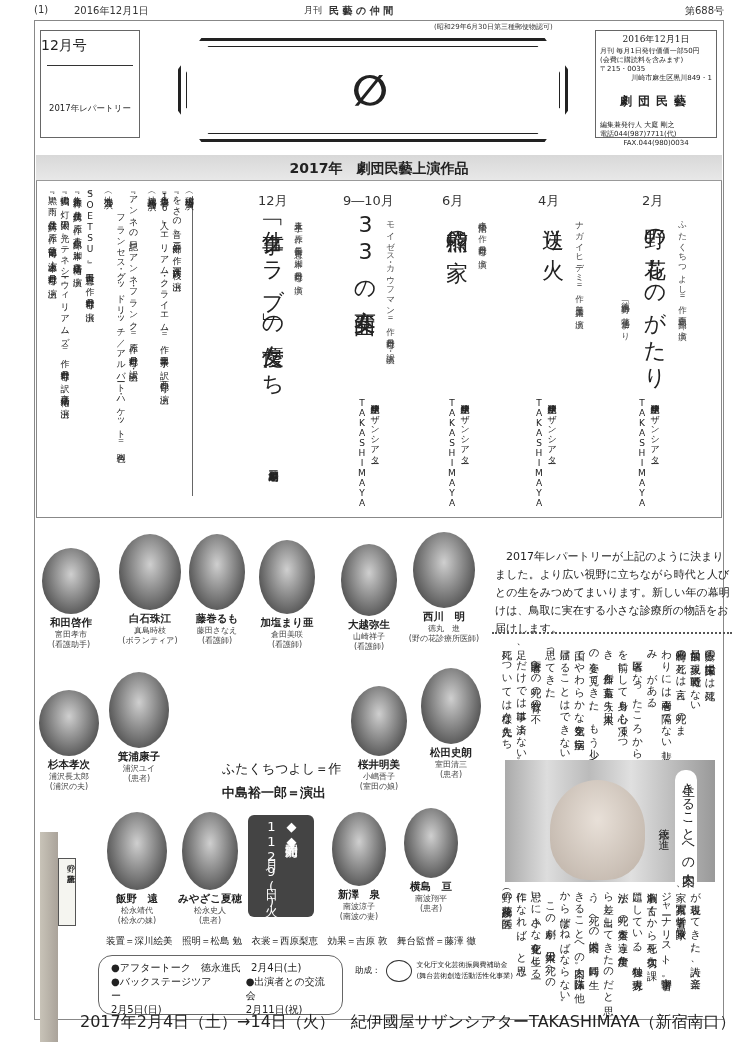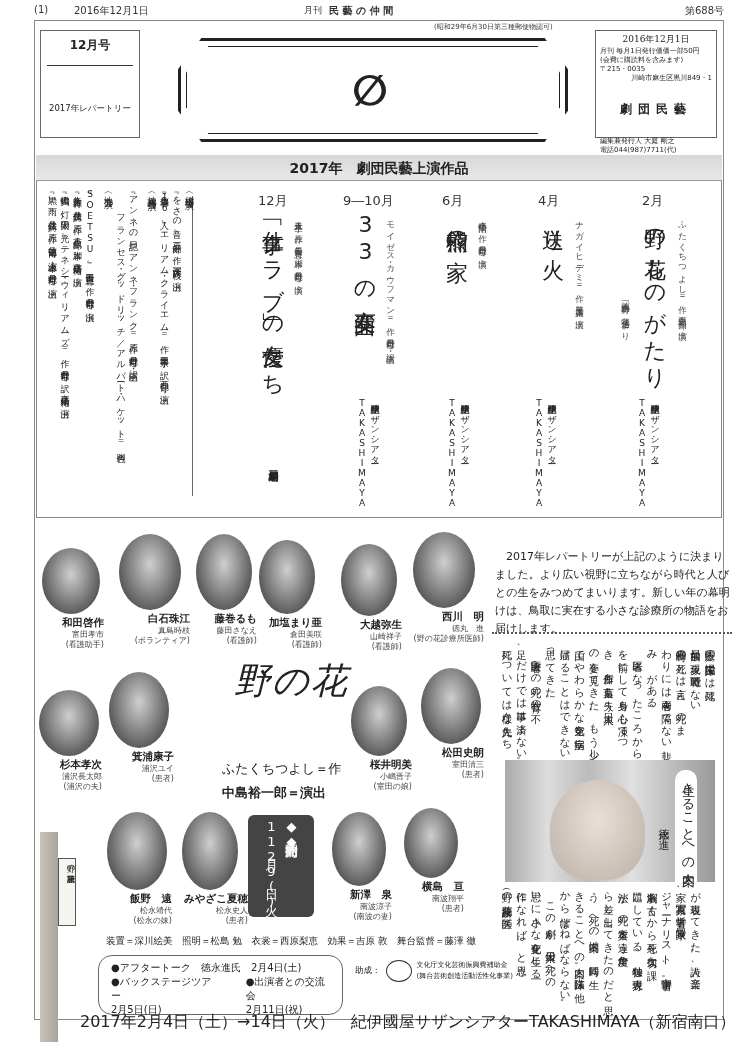--- a/index.html
+++ b/index.html
@@ -3,46 +3,46 @@
 <meta charset="utf-8">
 <style>
 *{box-sizing:border-box;margin:0;padding:0}
 body{width:749px;height:1064px;background:#fff;font-family:"DejaVu Sans",sans-serif;color:#222;position:relative;overflow:hidden}
 .abs{position:absolute}
 .vt{writing-mode:vertical-rl;text-orientation:upright;white-space:nowrap}
 #topbar{left:34px;top:4px;width:690px;height:14px;font-size:10px;color:#333}
 #topbar span{position:absolute;top:0}
 #frame{left:34px;top:20px;width:690px;height:1000px;border:1px solid #888}
 #issue-box{left:40px;top:30px;width:100px;height:108px;border:1px solid #666}
-#issue-month{position:absolute;left:0;top:6px;width:100%;text-align:center;font-size:12px;font-weight:bold}
+#issue-month{position:absolute;left:0;top:6px;width:100%;text-align:left;font-size:14px;font-weight:normal}
 #issue-line{position:absolute;left:6px;right:6px;top:34px;border-top:1.5px solid #333}
 #issue-sub{position:absolute;left:0;top:72px;width:100%;text-align:center;font-size:8.5px}
 #masthead{left:178px;top:38px;width:390px;height:104px;background:#fff;border:3px solid #222;clip-path:polygon(6% 0,94% 0,100% 30%,100% 70%,94% 100%,6% 100%,0 70%,0 30%)}
 #masthead-inner{position:absolute;inset:5px;border:1.5px solid #222;clip-path:polygon(6% 0,94% 0,100% 30%,100% 70%,94% 100%,6% 100%,0 70%,0 30%);display:flex;align-items:center;justify-content:center}
 #masthead-title{font-size:50px;font-weight:bold;letter-spacing:-1px;font-family:"DejaVu Serif",serif}
 #logo-mark{font-size:42px;font-weight:bold;margin-right:6px;font-style:italic}
 #info-box{left:595px;top:30px;width:122px;height:108px;border:1px solid #666;padding:3px 4px;font-size:7px;line-height:1.25}
 #info-box .date{font-size:9px;text-align:center;font-family:"DejaVu Serif",serif;margin-bottom:2px}
-#info-box .org{font-size:12px;font-weight:bold;text-align:center;letter-spacing:6px;margin:20px 0}
+#info-box .org{font-size:12px;font-weight:bold;text-align:center;letter-spacing:6px;margin:12px 0}
 #sched-header{left:36px;top:155px;width:686px;height:26px;background:linear-gradient(#d8d8d8,#e8e8e8);border-bottom:1px solid #999;text-align:center;font-size:14px;line-height:26px;font-weight:bold;color:#222}
 #sched-box{left:36px;top:181px;width:686px;height:337px;border:1px solid #888;border-top:none}
 .col-month{font-size:13px;color:#333}
 .col-title{font-size:22px;letter-spacing:2px}
 .col-credit{font-size:8.5px;color:#444;letter-spacing:1px}
 .col-venue{font-size:9px;letter-spacing:0}
 #other-list{left:46px;top:188px;height:310px;font-size:9px;line-height:12.5px;letter-spacing:1px}
 #divline{left:192px;top:196px;height:300px;border-left:1px solid #666}
 #intro{left:495px;top:548px;width:235px;font-size:11px;line-height:18px;text-indent:1em}
 #zigzag{left:492px;top:632px;width:240px;height:4px;border-top:2px dotted #555}
 #essay{left:500px;top:642px;height:170px;font-size:10.5px;line-height:14.5px;letter-spacing:0.5px}
 #essay2{left:500px;top:884px;height:180px;font-size:10.5px;line-height:14.5px;letter-spacing:0.5px}
 #doctor-photo{left:505px;top:760px;width:210px;height:122px;background:linear-gradient(90deg,#aaa 0,#ddd 20%,#bbb 40%,#e0e0e0 60%,#999 100%)}
 #doctor-face{left:550px;top:780px;width:95px;height:100px;border-radius:50% 50% 40% 40%;background:radial-gradient(ellipse at 50% 40%,#e8e0d8,#bcb0a5)}
 #tag-box{left:675px;top:770px;width:22px;height:150px;background:#fff;border-radius:10px;font-size:13px;padding-top:4px}
-.cast{position:absolute;text-align:right}
+.cast{position:absolute;text-align:center}
 .cast .face{margin:0 auto;border-radius:50%;background:radial-gradient(ellipse at 50% 40%,#cfcfcf,#555 75%,#222)}
 .cast .nm{font-size:10.5px;font-weight:bold;margin-top:2px;white-space:nowrap}
 .cast .rl{font-size:8px;color:#444;line-height:10px;white-space:nowrap}
 #play-logo{left:200px;top:662px;width:190px;font-size:36px;line-height:38px;font-family:"DejaVu Serif",serif;font-style:italic;letter-spacing:2px}
 #play-author{left:222px;top:760px;font-size:13px}
 #play-director{left:222px;top:784px;font-size:13px;font-weight:bold}
 #presale{left:248px;top:815px;width:66px;height:102px;background:#444;color:#fff;border-radius:6px;display:flex;justify-content:center;padding-top:4px;gap:2px}
 #presale .vt{font-size:13px}
 #pole{left:40px;top:832px;width:18px;height:210px;background:linear-gradient(90deg,#c8c3b8,#aaa39a)}
 #pole-sign{left:58px;top:858px;width:18px;height:68px;border:1px solid #555;background:#f5f5f0;font-size:8px}
@@ -189,21 +189,21 @@
     <div class="nm">和田啓作</div>
     <div class="rl">富田孝市</div>
     <div class="rl">(看護助手)</div>
   </div>
 <div class="cast" style="left:110px;top:534px;width:80px">
     <div class="face" style="width:62px;height:76px"></div>
     <div class="nm">白石珠江</div>
     <div class="rl">真島時枝</div>
     <div class="rl">(ボランティア)</div>
   </div>
-<div class="cast" style="left:191px;top:534px;width:66px">
+<div class="cast" style="left:184px;top:534px;width:66px">
     <div class="face" style="width:56px;height:76px"></div>
     <div class="nm">藤巻るも</div>
     <div class="rl">藤田さなえ</div>
     <div class="rl">(看護師)</div>
   </div>
 <div class="cast" style="left:252px;top:540px;width:70px">
     <div class="face" style="width:56px;height:74px"></div>
     <div class="nm">加塩まり亜</div>
     <div class="rl">倉田美咲</div>
     <div class="rl">(看護師)</div>
@@ -263,21 +263,20 @@
     <div class="rl">(南波の妻)</div>
   </div>
 <div class="cast" style="left:398px;top:808px;width:66px">
     <div class="face" style="width:54px;height:70px"></div>
     <div class="nm">横島　亘</div>
     <div class="rl">南波翔平</div>
     <div class="rl">(患者)</div>
   </div>
 
 <div id="play-logo" class="abs">
-  <div style="padding-left:34px">野の花</div>
 </div>
 <div id="play-author" class="abs">ふたくちつよし＝作</div>
 <div id="play-director" class="abs">中島裕一郎＝演出</div>
 
 <div id="presale" class="abs">
   <span class="vt">11月29日(火)</span>
   <span class="vt">◆前売開始◆</span>
 </div>
 
 <div id="pole" class="abs"></div>

